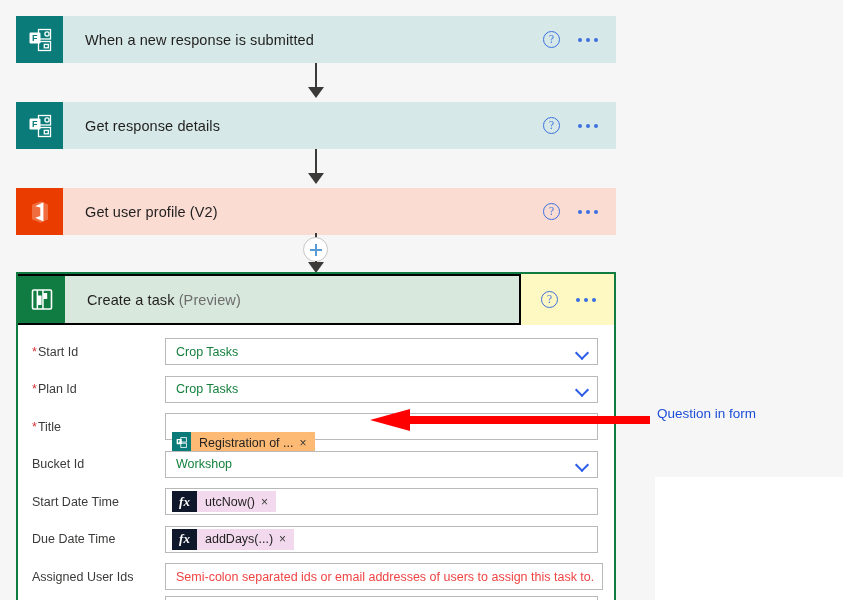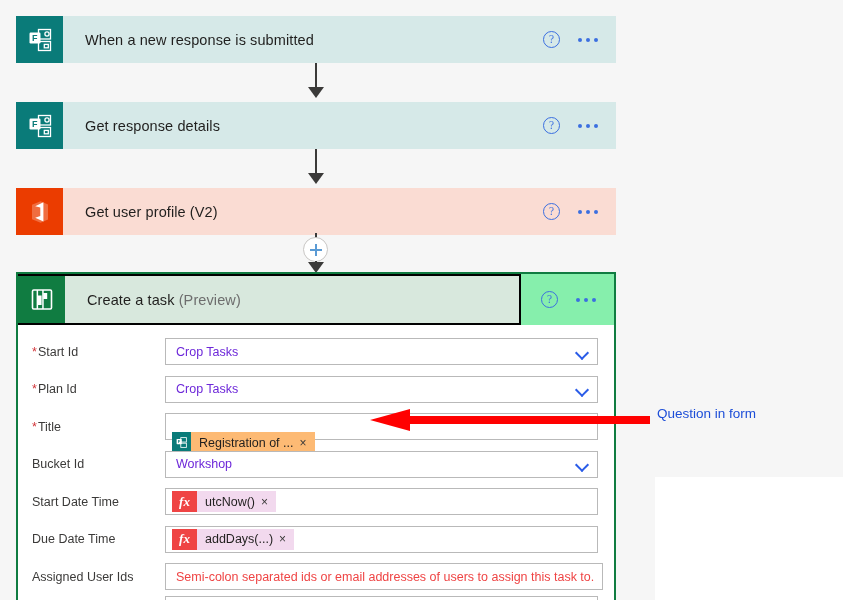--- a/index.html
+++ b/index.html
@@ -143,21 +143,21 @@
     position: absolute;
     left: 16px;
     top: 272px;
     width: 600px;
     border: 2px solid #107c41;
     background: #ffffff;
     box-sizing: border-box;
   }
   .planner-header-wrap {
     height: 51px;
-    background: #86efac;
+    background: #fef9c3;
     display: flex;
     align-items: center;
     box-sizing: border-box;
   }
   .planner-header-focus {
     display: flex;
     align-items: center;
     height: 51px;
     flex: 1 1 auto;
     border: 2px solid #000000;
@@ -202,21 +202,21 @@
     border: 1px solid #b9b9b9;
     background: #fff;
     box-sizing: border-box;
     display: flex;
     align-items: center;
     padding: 0 8px 0 10px;
     position: relative;
   }
   .fvalue {
     font-size: 12.5px;
-    color: #6d28d9;
+    color: #15803d;
     flex: 1 1 auto;
     white-space: nowrap;
     overflow: hidden;
   }
   .fplaceholder {
     font-size: 12.5px;
     color: #ef4444;
     flex: 1 1 auto;
     white-space: nowrap;
     overflow: hidden;
@@ -247,21 +247,21 @@
   .chip.token  { background: #fdba74; margin-top: 32px; }
   .chip.expr   { background: #f2d9ee; }
   .chip-icon-forms {
     width: 19px; height: 21px;
     background: #0a7b79;
     flex: 0 0 19px;
     display: flex; align-items: center; justify-content: center;
   }
   .chip-icon-fx {
     width: 25px; height: 21px;
-    background: #ef4444;
+    background: #0f172a;
     flex: 0 0 25px;
     color: #fff;
     font-style: italic;
     font-family: "Liberation Serif", serif;
     font-size: 13px;
     display: flex; align-items: center; justify-content: center;
     font-weight: bold;
   }
   .chip-label { padding: 0 6px 0 8px; white-space: nowrap; }
   .chip-x {

